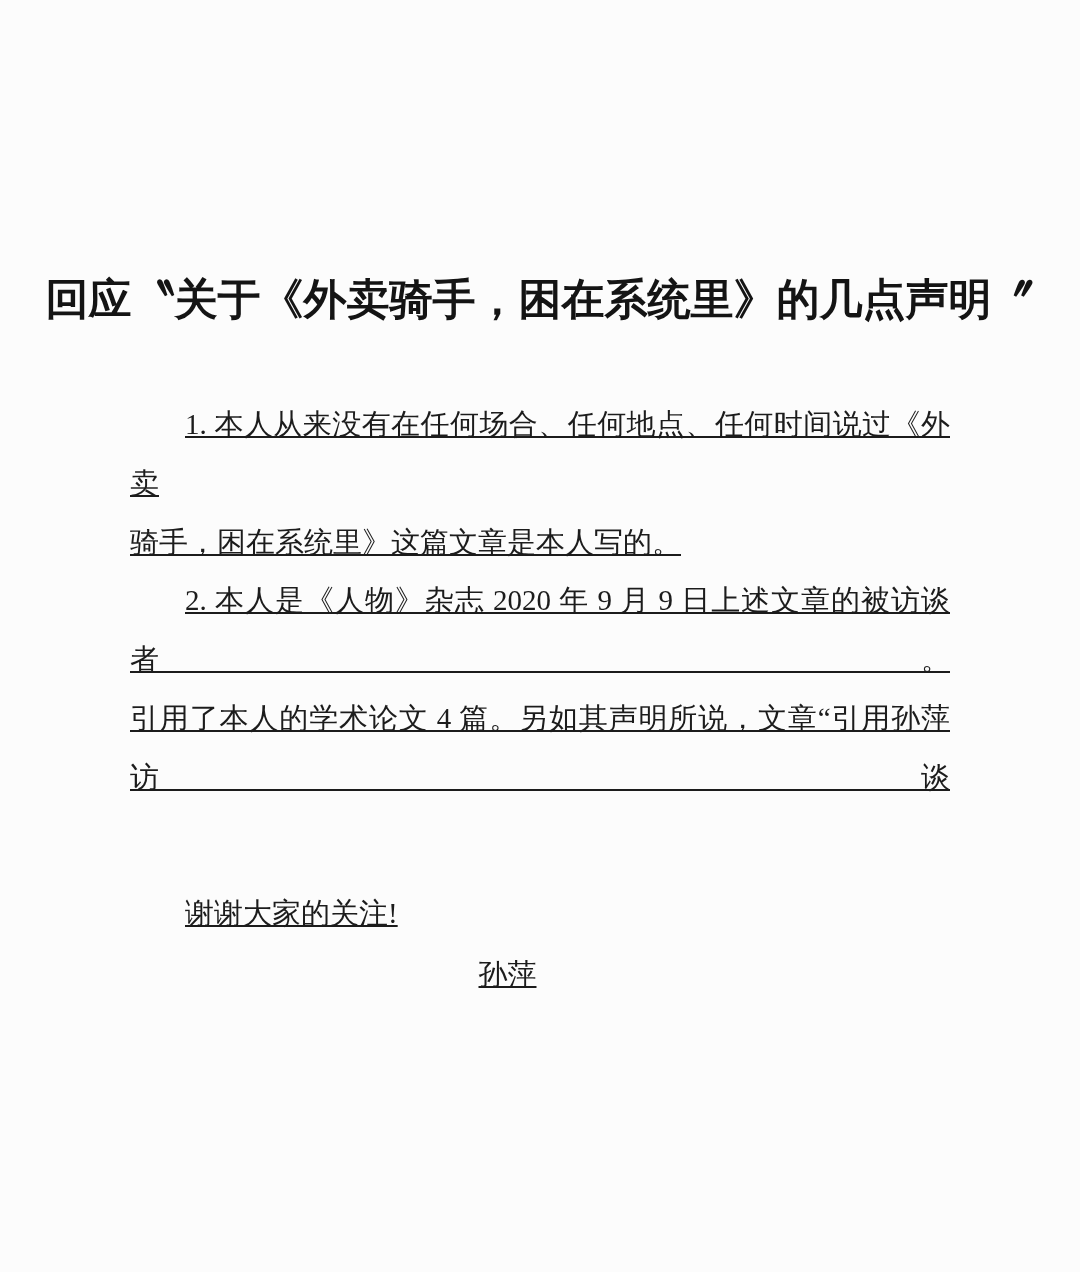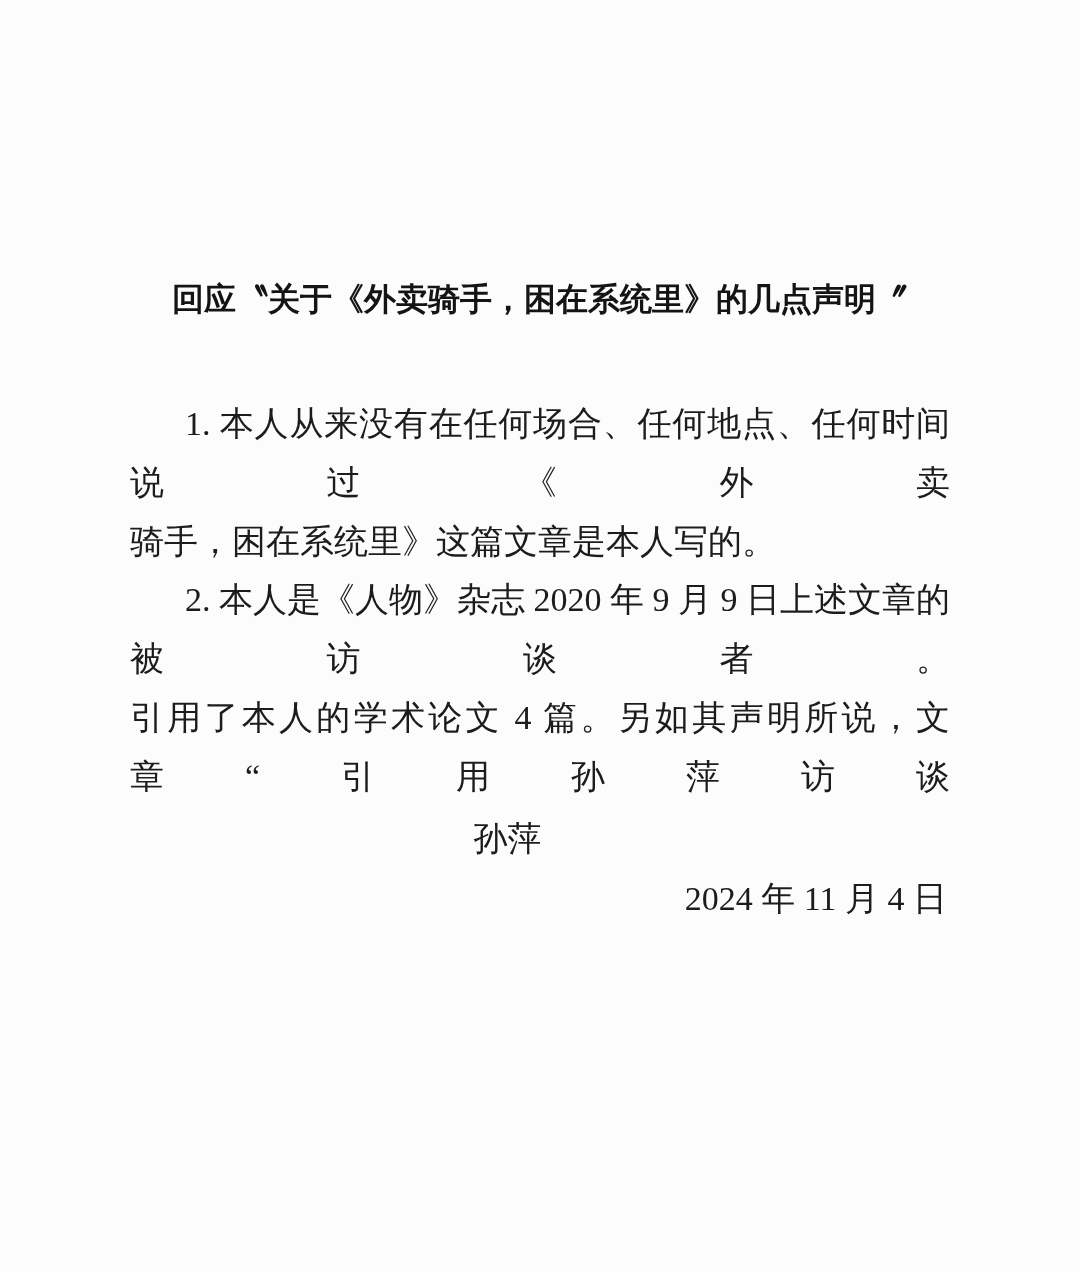--- a/index.html
+++ b/index.html
@@ -13,32 +13,33 @@
     background: #fcfcfc;
     overflow: hidden;
     color: #1c1c1c;
     font-family: "Liberation Serif", "DejaVu Serif", serif;
   }
   .title {
     padding-top: 278px;
     text-align: center;
     font-family: "Liberation Sans", "DejaVu Sans", sans-serif;
     font-weight: 700;
-    font-size: 32px;
+    font-size: 43px;
     line-height: 42px;
     color: #141414;
   }
   .doc-body {
     margin-top: 75px;
     padding: 0 130px;
   }
   .doc-line {
-    font-size: 34px;
+    font-size: 29px;
     line-height: 58.8px;
     white-space: nowrap;
+    text-decoration: underline;
   }
   .doc-line.wrapless {
     white-space: normal;
   }
   .fill {
     text-align: justify;
     text-align-last: justify;
     white-space: normal;
   }
   .indent {
@@ -70,19 +71,19 @@
     <div>
       <div class="doc-line fill indent">1. 本人从来没有在任何场合、任何地点、任何时间说过《外卖</div>
       <div class="doc-line wrapless">骑手，困在系统里》这篇文章是本人写的。</div>
     </div>
 
     <div>
       <div class="doc-line fill indent">2. 本人是《人物》杂志 2020 年 9 月 9 日上述文章的被访谈者。</div>
       <div class="doc-line fill">引用了本人的学术论文 4 篇。另如其声明所说，文章“引用孙萍访谈</div>
     </div>
 
+    <div class="doc-line closing indent">谢谢大家的关注!</div>
 
     <div class="doc-line sig-name">孙萍</div>
 
-    <div class="doc-line sig-date">2024 年 11 月 4 日</div>
 
   </div>
 </div>
 
 </body></html>

